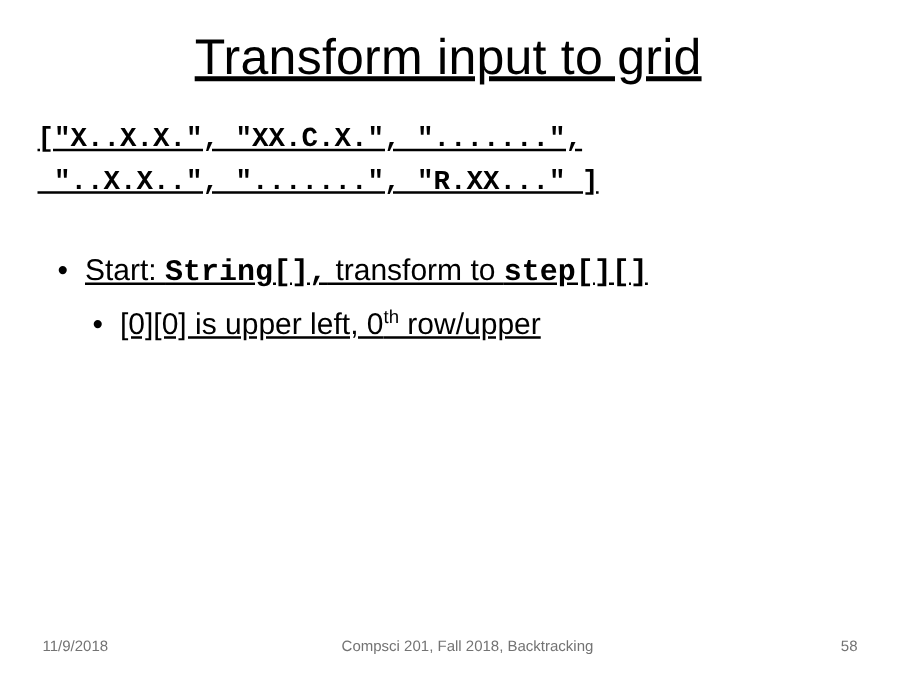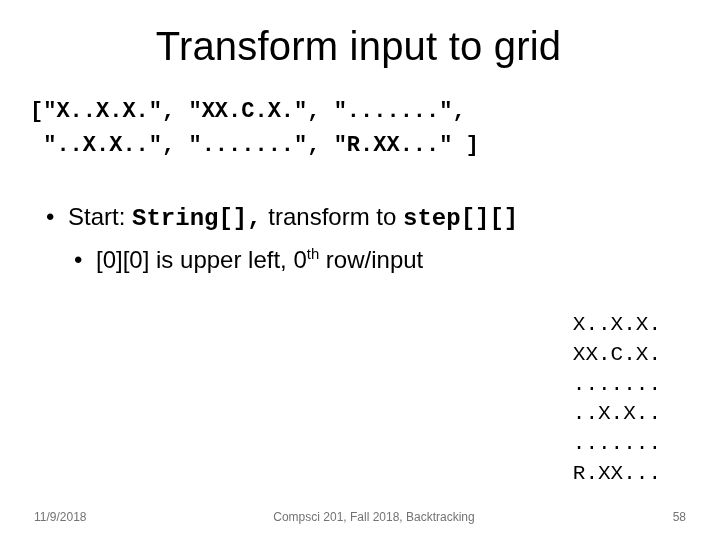--- a/index.html
+++ b/index.html
@@ -1,17 +1,17 @@
 <!DOCTYPE html>
 <html><head>
 <meta charset="utf-8">
 <style>
   * { margin: 0; padding: 0; box-sizing: border-box; }
   html, body { width: 720px; height: 540px; background: #fff; font-family: Arial, Helvetica, sans-serif; color: #000; }
-  .slide { position: relative; width: 717px; height: 540px; padding: 18px 42px 0 42px; }
+  .slide { position: relative; width: 717px; height: 540px; padding: 18px 42px 0 42px; text-decoration: underline; }
   .title { font-size: 40px; text-align: center; margin-top: 6px; margin-bottom: 26px; font-weight: 400; letter-spacing: 0.2px; }
   .code-block { font-family: "Courier New", Courier, monospace; font-size: 22px; font-weight: bold; line-height: 1.55; white-space: pre; margin-left: -12px; margin-bottom: 34px; }
   .content { font-size: 24px; line-height: 1.7; }
   ul { list-style: none; }
   .b1 { position: relative; padding-left: 26px; }
   .b1::before { content: "•"; position: absolute; left: 4px; top: 0; }
   .b2 { position: relative; padding-left: 54px; font-size: 24px; }
   .b2::before { content: "•"; position: absolute; left: 32px; top: 0; }
   .mono { font-family: "Courier New", Courier, monospace; font-weight: bold; }
   sup { font-size: 0.62em; vertical-align: super; line-height: 0; }
@@ -31,32 +31,26 @@
 
   <div class="code-block"><span>["X..X.X.", "XX.C.X.", ".......",</span>
 <span> "..X.X..", ".......", "R.XX..." ]</span></div>
 
   <div class="content">
     <ul>
       <li class="b1">
         <span>Start: </span><span class="mono">String[],</span><span>  transform to </span><span class="mono">step[][]</span>
       </li>
       <li class="b2">
-        <span>[0][0] is upper left, 0</span><sup>th</sup><span> row/input</span>
+        <span>[0][0] is upper left, 0</span><sup>th</sup><span> row/upper</span>
       </li>
     </ul>
     <div class="spacer"></div>
   </div>
 
-  <div class="grid-aside"><span>X..X.X.</span>
-<span>XX.C.X.</span>
-<span>.......</span>
-<span>..X.X..</span>
-<span>.......</span>
-<span>R.XX...</span></div>
 
   <div class="footer">
     <span class="date">11/9/2018</span>
     <div class="mid">Compsci 201, Fall 2018,  Backtracking</div>
     <span class="num">58</span>
   </div>
 
 </div>
 
 </body></html>

